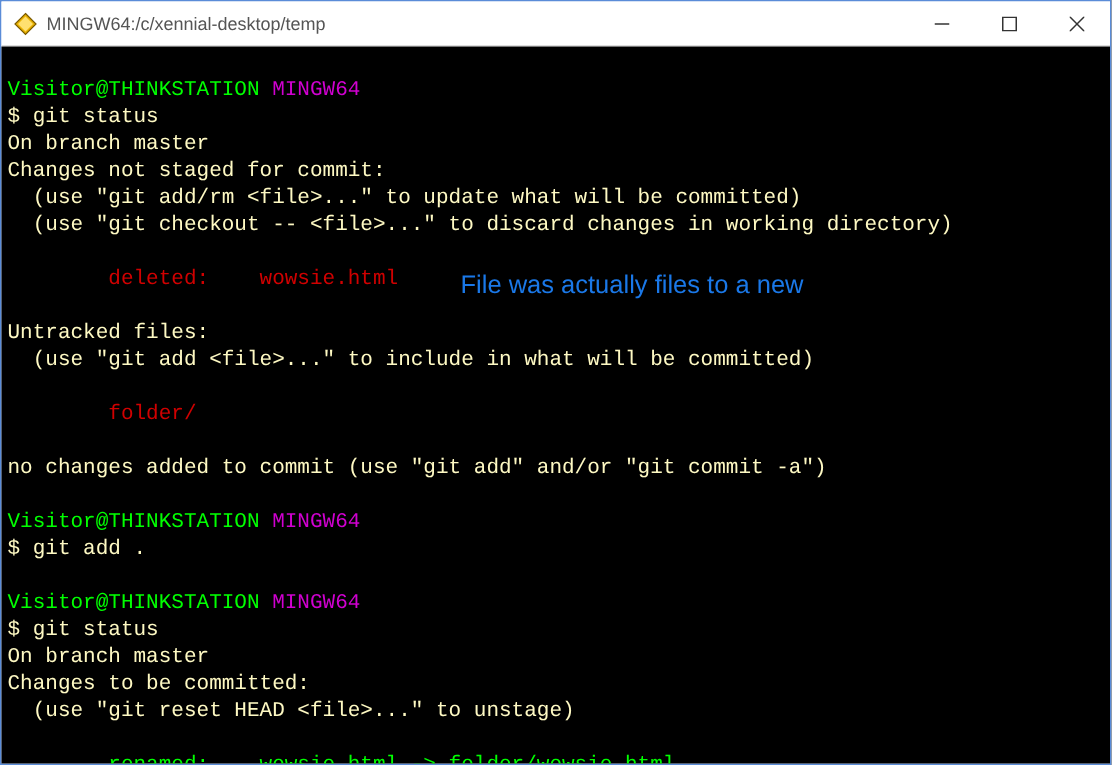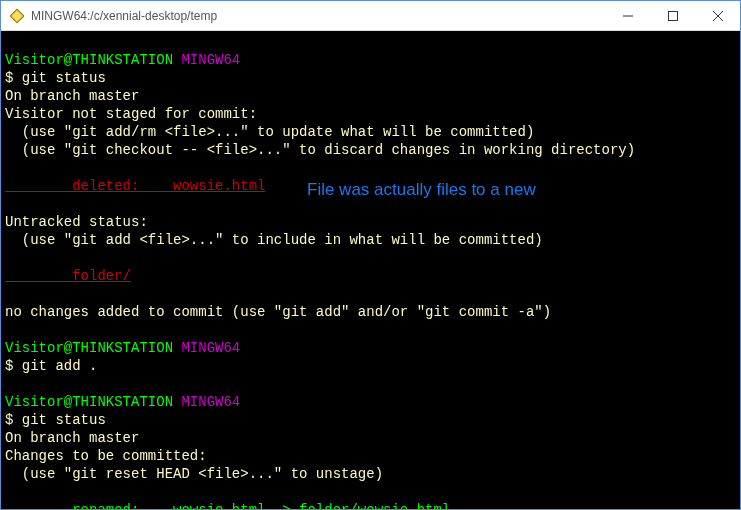--- a/index.html
+++ b/index.html
@@ -47,21 +47,21 @@
     font-size: 14px;
     line-height: 18px;
     padding: 2px 4px;
     overflow: hidden;
     position: relative;
     white-space: pre;
   }
   .g  { color: #00ff00; text-align: center; }
   .m  { color: #d000d0; font-family: Liberation Mono, monospace; }
   .w  { color: #fef9c3; }
-  .r  { color: #d00000; text-decoration: underline; }
+  .r  { color: #d00000; }
   .annotation {
     position: absolute;
     color: #1a78e8;
     font-family: Verdana, Arial, sans-serif;
     font-size: 17px;
     line-height: 24px;
     left: 306px;
     top: 147px;
     white-space: normal;
     width: 400px;
@@ -97,27 +97,27 @@
           <line x1="0" y1="0" x2="10" y2="10" stroke="#333" stroke-width="1"></line>
           <line x1="10" y1="0" x2="0" y2="10" stroke="#333" stroke-width="1"></line>
         </svg>
     </div>
   </div>
 
   <div class="terminal">
 <span class="g">Visitor@THINKSTATION</span> <span class="m">MINGW64</span>
 <span class="w">$ git status</span>
 <span class="w">On branch master</span>
-<span class="w">Visitor not staged for commit:</span>
+<span class="w">Changes not staged for commit:</span>
 <span class="w">  (use "git add/rm &lt;file&gt;..." to update what will be committed)</span>
 <span class="w">  (use "git checkout -- &lt;file&gt;..." to discard changes in working directory)</span>
 
 <span class="r">        deleted:    wowsie.html</span>
 
-<span class="w">Untracked status:</span>
+<span class="w">Untracked files:</span>
 <span class="w">  (use "git add &lt;file&gt;..." to include in what will be committed)</span>
 
 <span class="r">        folder/</span>
 
 <span class="w">no changes added to commit (use "git add" and/or "git commit -a")</span>
 
 <span class="g">Visitor@THINKSTATION</span> <span class="m">MINGW64</span>
 <span class="w">$ git add .</span>
 
 <span class="g">Visitor@THINKSTATION</span> <span class="m">MINGW64</span>

